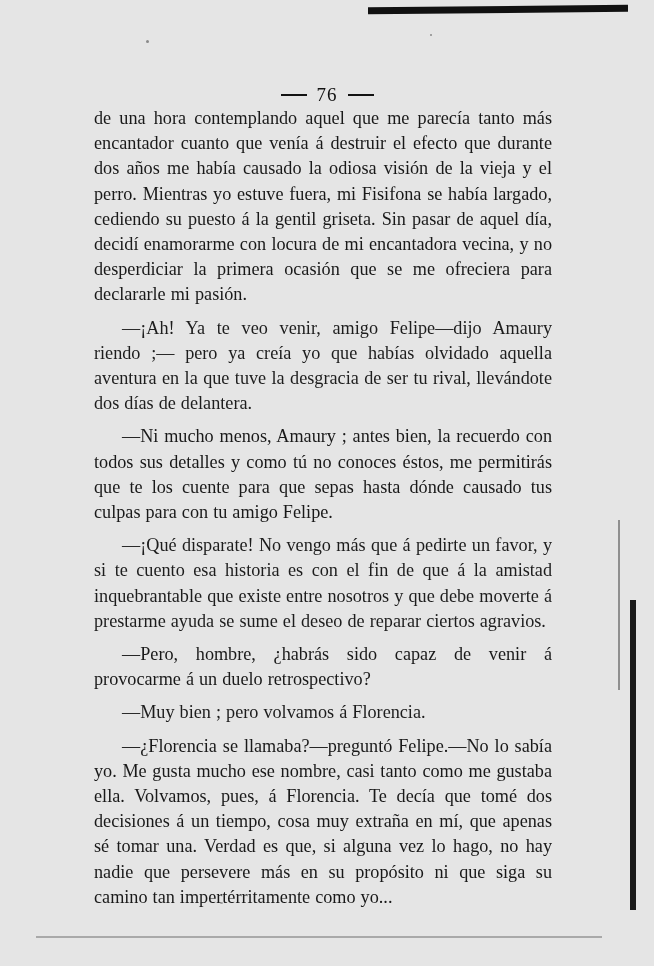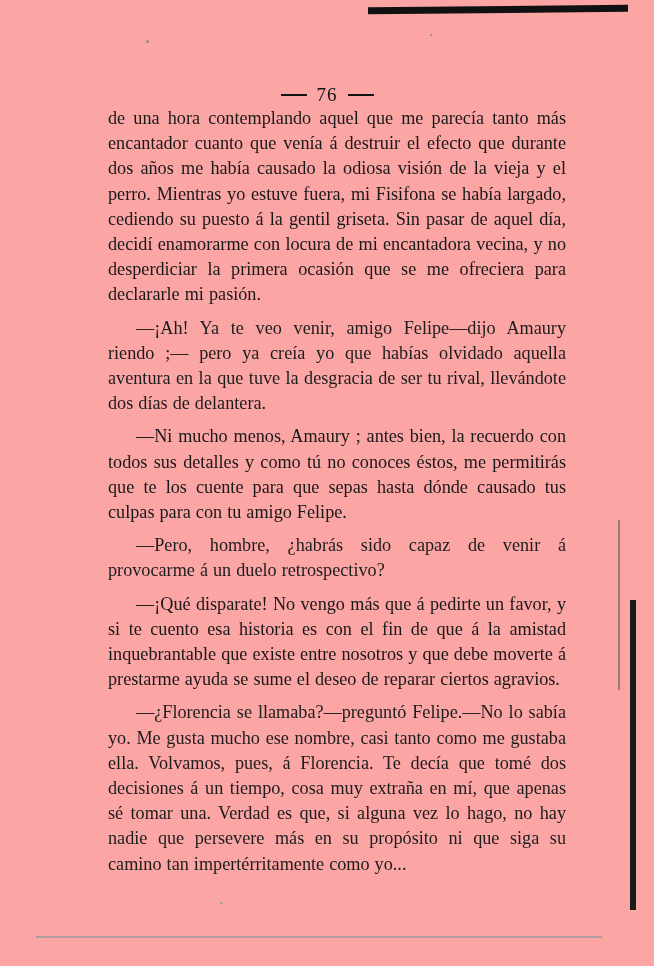--- a/index.html
+++ b/index.html
@@ -12,21 +12,21 @@
     height: 966px;
     position: relative;
     overflow: hidden;
     font-family: "Liberation Serif", serif;
   }
 
   
   .page {
     position: absolute;
     inset: 0;
-    background: #fca5a5;
+    background: #e5e5e5;
   }
 
   
   .scan-edge-top-right {
     position: absolute;
     top: 6px;
     right: 26px;
     width: 260px;
     height: 7px;
     background: #111;
@@ -101,21 +101,21 @@
     display: inline-block;
     width: 26px;
     border-top: 2px solid #121212;
     vertical-align: 5px;
     margin: 0 10px;
   }
 
   
   .text-block {
     position: absolute;
-    left: 108px;
+    left: 94px;
     top: 106px;
     width: 458px;
   }
   .para {
     margin: 0;
     font-size: 18.2px;
     line-height: 25.2px;
     color: #171717;
     text-align: justify;
     text-justify: inter-word;
@@ -146,18 +146,19 @@
   <div class="scan-speck-c"></div>
 
   <div class="folio">
     <span class="rule"></span><span>76</span><span class="rule"></span>
   </div>
 
   <div class="text-block">
     <p class="para">de una hora contemplando aquel que me parecía tanto más encantador cuanto que venía á destruir el efecto que durante dos años me había causado la odiosa visión de la vieja y el perro. Mientras yo estuve fuera, mi Fisifona se había largado, cediendo su puesto á la gentil griseta. Sin pasar de aquel día, decidí enamorarme con locura de mi encantadora vecina, y no desperdiciar la primera ocasión que se me ofreciera para declararle mi pasión.</p>
     <p class="para indent">—¡Ah! Ya te veo venir, amigo Felipe—dijo Amaury riendo ;— pero ya creía yo que habías olvidado aquella aventura en la que tuve la desgracia de ser tu rival, llevándote dos días de delantera.</p>
     <p class="para indent">—Ni mucho menos, Amaury ; antes bien, la recuerdo con todos sus detalles y como tú no conoces éstos, me permitirás que te los cuente para que sepas hasta dónde causado tus culpas para con tu amigo Felipe.</p>
+    <p class="para indent">—¡Qué disparate! No vengo más que á pedirte un favor, y si te cuento esa historia es con el fin de que á la amistad inquebrantable que existe entre nosotros y que debe moverte á prestarme ayuda se sume el deseo de reparar ciertos agravios.</p>
     <p class="para indent">—Pero, hombre, ¿habrás sido capaz de venir á provocarme á un duelo retrospectivo?</p>
-    <p class="para indent">—¡Qué disparate! No vengo más que á pedirte un favor, y si te cuento esa historia es con el fin de que á la amistad inquebrantable que existe entre nosotros y que debe moverte á prestarme ayuda se sume el deseo de reparar ciertos agravios.</p>
+    <p class="para indent">—Muy bien ; pero volvamos á Florencia.</p>
     <p class="para indent">—¿Florencia se llamaba?—preguntó Felipe.—No lo sabía yo. Me gusta mucho ese nombre, casi tanto como me gustaba ella. Volvamos, pues, á Florencia. Te decía que tomé dos decisiones á un tiempo, cosa muy extraña en mí, que apenas sé tomar una. Verdad es que, si alguna vez lo hago, no hay nadie que persevere más en su propósito ni que siga su camino tan impertérritamente como yo...</p>
   </div>
 
 </div>
 
 </body></html>

